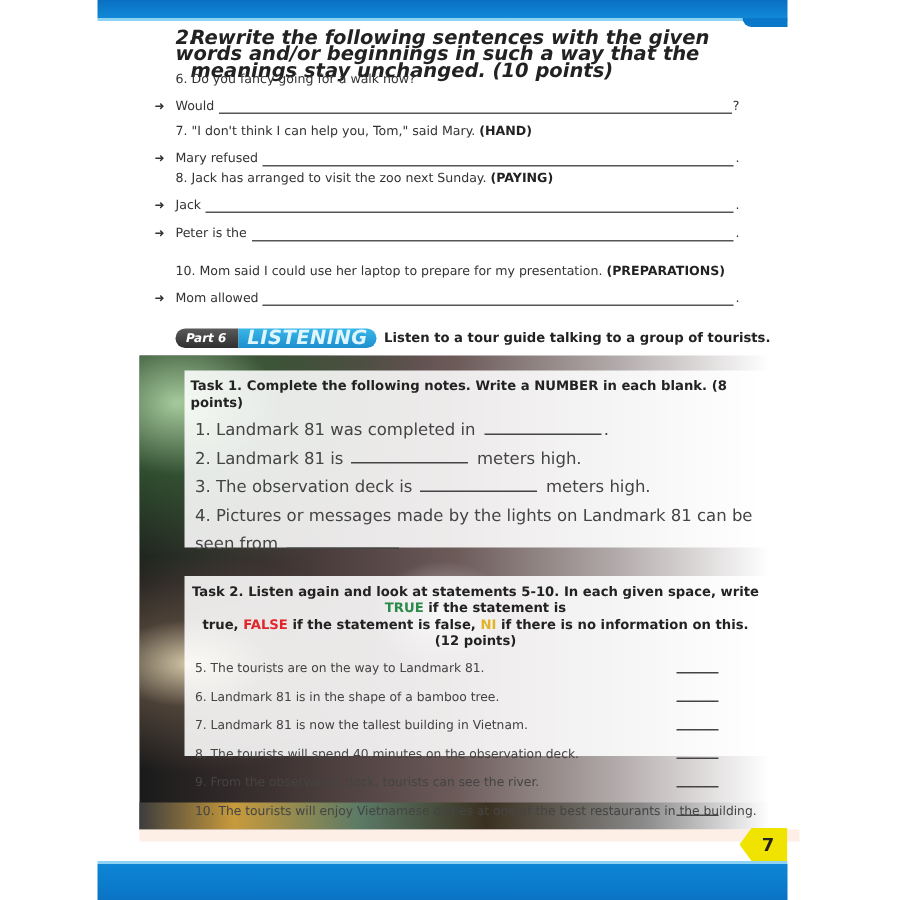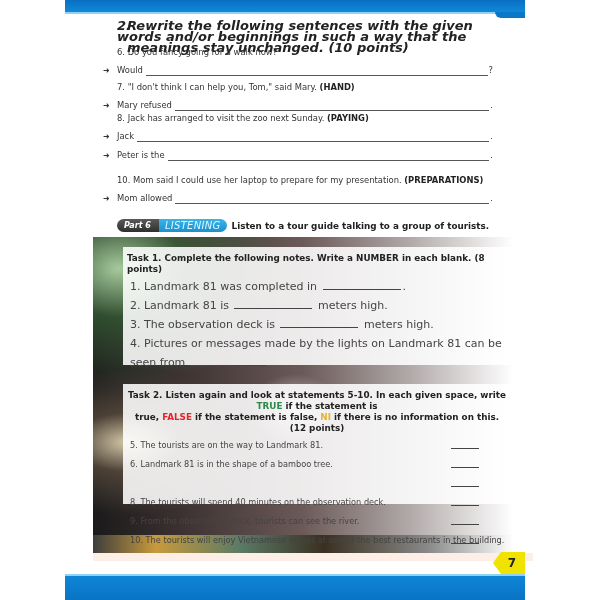--- a/index.html
+++ b/index.html
@@ -40,22 +40,22 @@
     .rw-a .lead { white-space: nowrap; margin-right: 3px; }
     .rw-a .blank { flex: 1; border-bottom: 1px solid #555; height: 9px; }
     .rw-a .end { margin-left: 1px; }
 
     .part-line { position: absolute; left: 117px; top: 219px; height: 13px; display: flex; align-items: center; }
     .part-badge {
       background: linear-gradient(180deg, #5a5a5a, #2f2f2f); color: #fff; font-weight: bold;
       font-size: 8px; font-style: italic; padding: 1px 8px 1px 7px; border-radius: 7px 0 0 7px; height: 11px; line-height: 11px;
     }
     .listening-badge {
-      background: linear-gradient(180deg, #39b6e8, #1d8fce); color: #dff6ff; font-weight: normal;
-      font-size: 10px; font-style: italic; padding: 1px 6px; height: 11px; line-height: 11px; border-radius: 0 7px 7px 0; letter-spacing: 0.3px;
+      background: linear-gradient(180deg, #39b6e8, #1d8fce); color: #dff6ff; font-weight: bold;
+      font-size: 13px; font-style: italic; padding: 1px 6px; height: 11px; line-height: 11px; border-radius: 0 7px 7px 0; letter-spacing: 0.3px;
     }
     .part-instr { font-size: 8.8px; font-weight: bold; color: #222; margin-left: 5px; }
 
     .photo-panel {
       position: absolute; left: 93px; top: 237px; width: 420px; height: 316px;
       background:
         radial-gradient(ellipse at 6% 10%, rgba(180,220,170,0.9) 0%, rgba(60,110,60,0.6) 12%, transparent 30%),
         radial-gradient(ellipse at 8% 65%, rgba(255,240,200,0.8) 0%, rgba(120,100,80,0.5) 10%, transparent 25%),
         radial-gradient(ellipse at 48% 55%, rgba(255,255,255,0.6) 0%, transparent 15%),
         linear-gradient(90deg, #1a1a1a 0%, #3b3030 20%, #6b5a58 50%, #b0a8a8 75%, #ffffff 100%);
@@ -176,21 +176,21 @@
   </div>
 
   <div class="task-box task2-box">
     <div class="task-title">
       <span>Task 2. Listen again and look at statements 5-10. In each given space, write </span><span class="t-true">TRUE</span><span> if the statement is</span><br>
       <span>true, </span><span class="t-false">FALSE</span><span> if the statement is false, </span><span class="t-ni">NI</span><span> if there is no information on this. (12 points)</span>
     </div>
     <div style="height:2px"></div>
     <div class="t2-item"><span>5. The tourists are on the way to Landmark 81.</span><span class="ans"></span></div>
     <div class="t2-item"><span>6. Landmark 81 is in the shape of a bamboo tree.</span><span class="ans"></span></div>
-    <div class="t2-item"><span class="ans"></span></div>
+    <div class="t2-item"><span>7. Landmark 81 is now the tallest building in Vietnam.</span><span class="ans"></span></div>
     <div class="t2-item"><span>8. The tourists will spend 40 minutes on the observation deck.</span><span class="ans"></span></div>
     <div class="t2-item"><span>9. From the observation deck, tourists can see the river.</span><span class="ans"></span></div>
     <div class="t2-item"><span>10. The tourists will enjoy Vietnamese dishes at one of the best restaurants in the building.</span><span class="ans"></span></div>
   </div>
 </div>
 
 <div class="page-num-tab">7</div>
 <div class="bottom-band"></div>
 
 </body></html>

